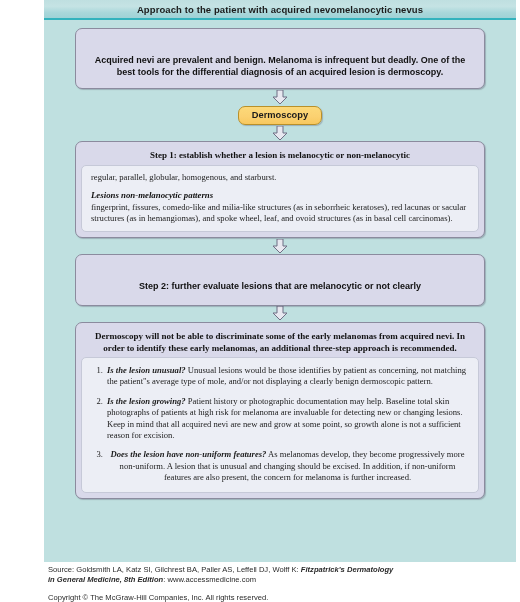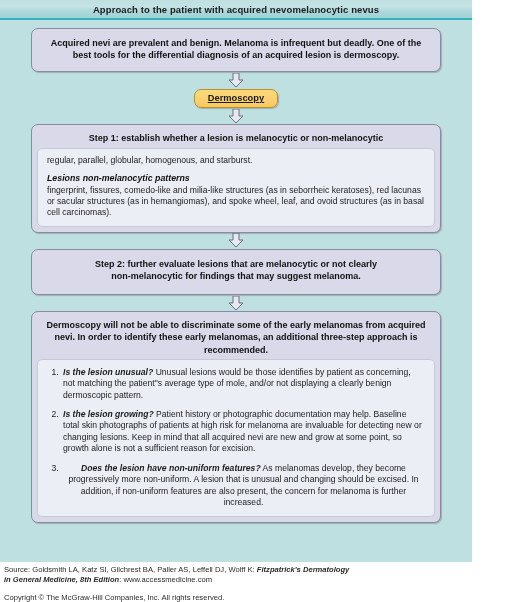--- a/index.html
+++ b/index.html
@@ -13,20 +13,21 @@
     overflow: hidden;
     background: #ffffff;
     font-family: "Liberation Sans", sans-serif;
     -webkit-font-smoothing: antialiased;
   }
   .page {
     position: relative;
     width: 472px;
     height: 602px;
     box-sizing: border-box;
+    margin-left: 44px;
   }
 
   
   .header {
     position: relative;
     height: 18px;
     background: linear-gradient(to bottom, #bfdfe0 0%, #c5e3e4 35%, #a9d7da 70%, #9fd2d6 100%);
     border-bottom: 2px solid #33b2bd;
     display: flex;
     align-items: center;
@@ -54,24 +55,25 @@
     position: relative;
     width: 410px;
     margin: 0 auto;
     background: #d9d9ea;
     border: 1px solid #8b8b9e;
     border-radius: 7px;
     box-sizing: border-box;
     box-shadow: 1px 1px 1px rgba(90,90,110,0.35);
   }
   .flowbox.tight {
-    padding: 6px 9px 7px 9px;
+    padding: 23px 9px 7px 9px;
   }
   .flowbox.withpanel {
     padding: 5px 5px 5px 5px;
+    font-family: Liberation Serif, serif;
   }
   .box-heading {
     font-size: 9px;
     font-weight: bold;
     color: #111111;
     text-align: center;
     line-height: 12.2px;
     padding: 2px 6px 3px 6px;
   }
   .inner-panel {
@@ -113,21 +115,20 @@
   }
   .pill {
     background: linear-gradient(to bottom, #fcd979 0%, #fbd171 55%, #f7c85f 100%);
     border: 1px solid #b9902a;
     border-radius: 7px;
     padding: 3px 13px 4px 13px;
     font-size: 9.3px;
     font-weight: bold;
     color: #1b1b1b;
     box-shadow: 1px 1px 1px rgba(90,90,110,0.35);
-    text-decoration: underline;
   }
 
   
   ol.steps {
     margin: 0;
     padding: 0 0 0 17px;
     list-style-position: outside;
   }
   ol.steps > li {
     font-size: 8.6px;
@@ -212,21 +213,20 @@
 
     <div class="arrow-wrap" style="height:16px;">
       <svg width="16" height="15" viewBox="0 0 16 15" aria-hidden="true">
         <polygon points="5,0 11,0 11,7 15,7 8,14 1,7 5,7" fill="#e8e8f0" stroke="#6f6f85" stroke-width="1"></polygon>
       </svg>
     </div>
 
     <div class="flowbox tight">
       <div class="box-heading" style="padding-bottom:5px;">
         <span>Step 2: further evaluate lesions that are melanocytic or not clearly</span><br>
-        <span>non-melanocytic for findings that may suggest melanoma.</span>
       </div>
     </div>
 
     <div class="arrow-wrap" style="height:16px;">
       <svg width="16" height="15" viewBox="0 0 16 15" aria-hidden="true">
         <polygon points="5,0 11,0 11,7 15,7 8,14 1,7 5,7" fill="#e8e8f0" stroke="#6f6f85" stroke-width="1"></polygon>
       </svg>
     </div>
 
     <div class="flowbox withpanel">

